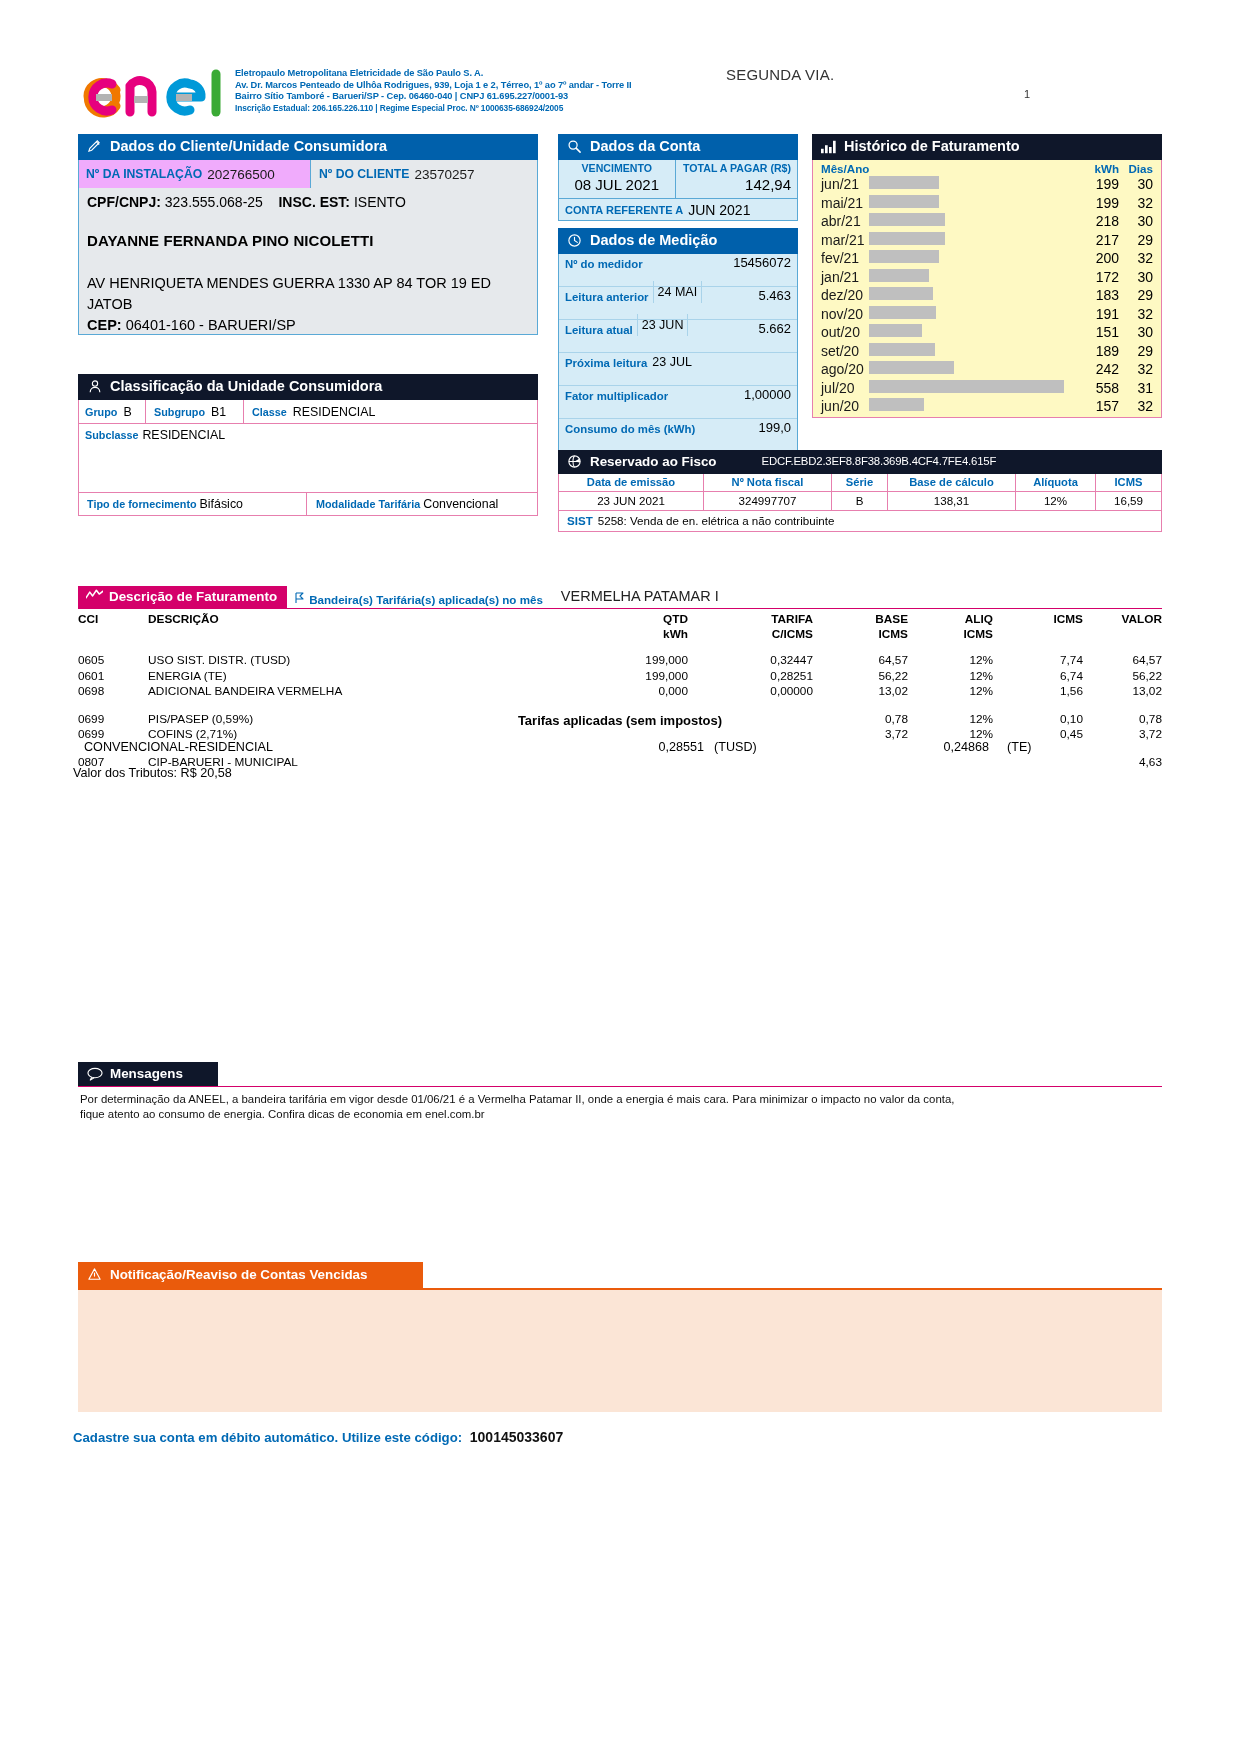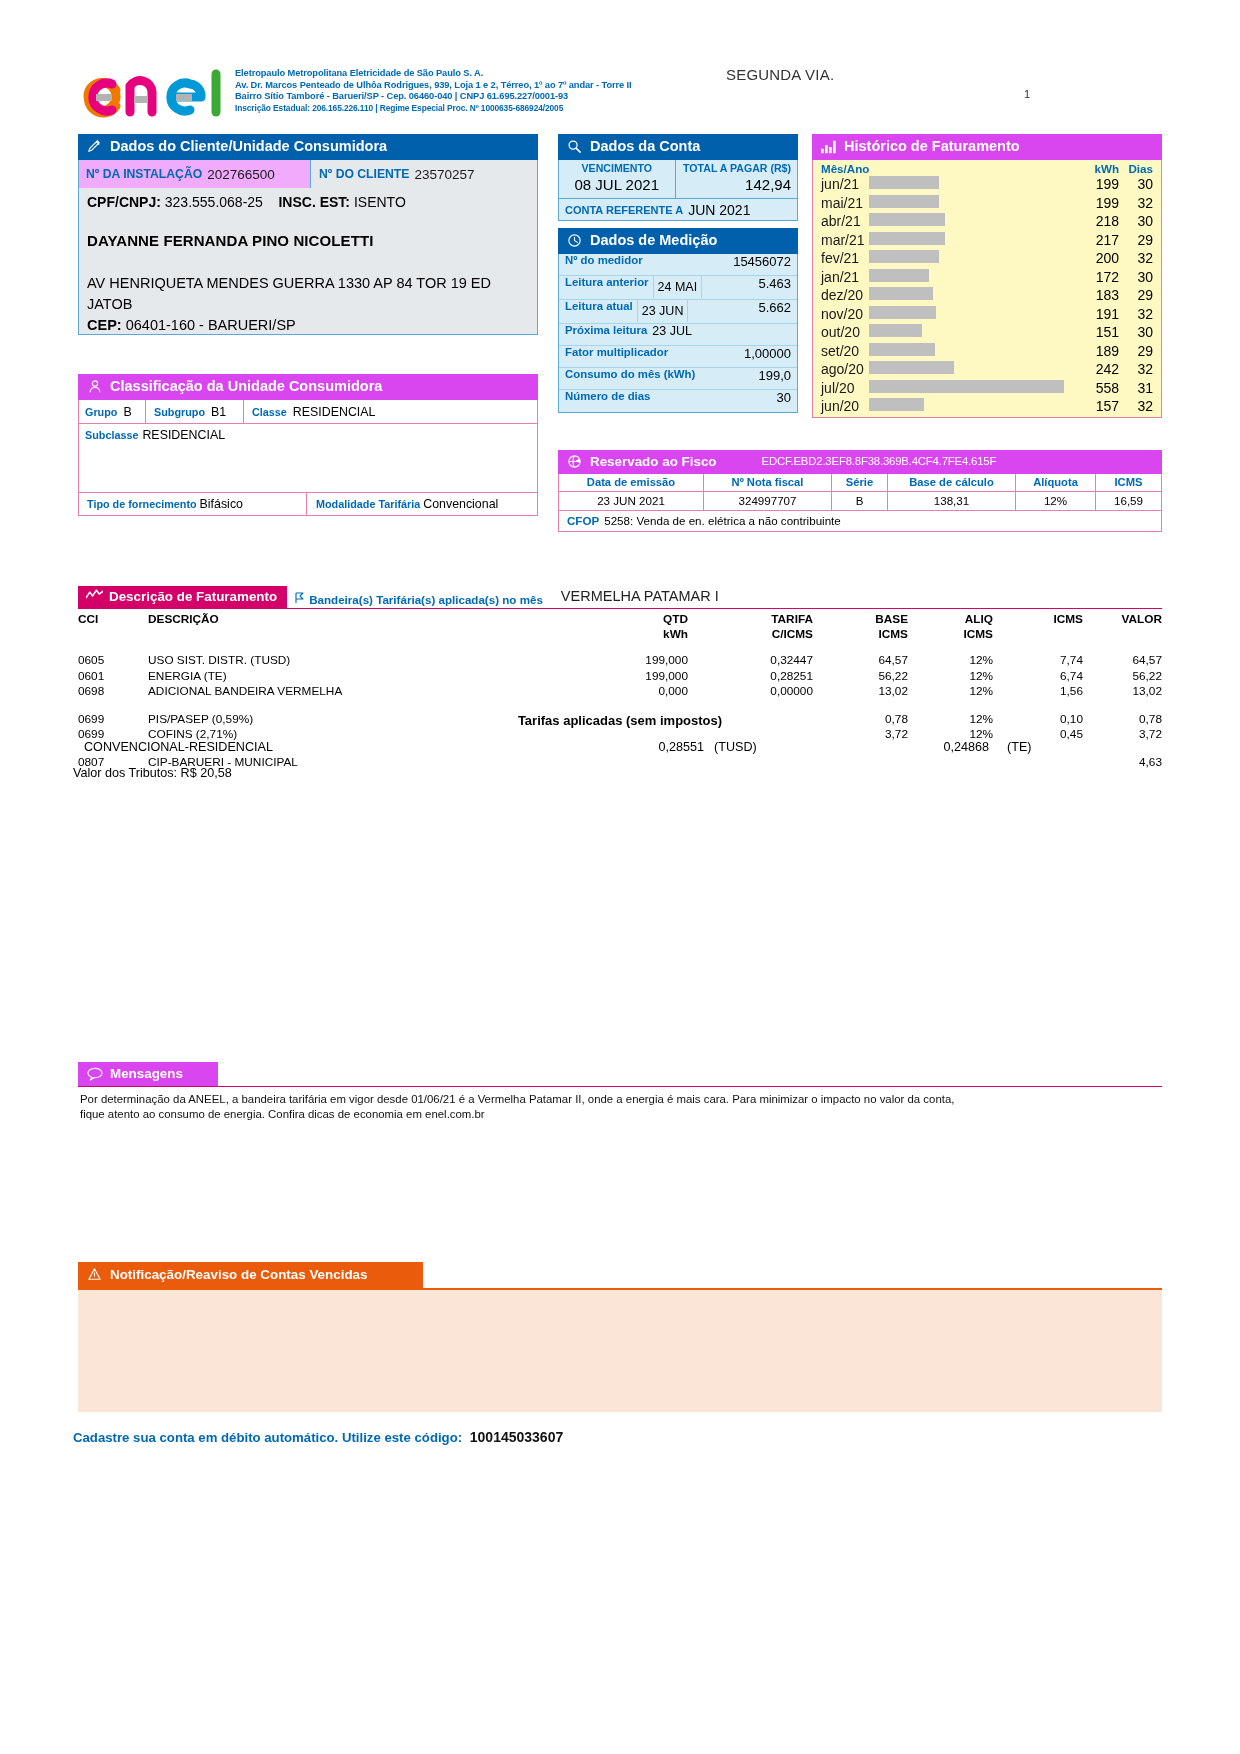--- a/index.html
+++ b/index.html
@@ -32,21 +32,21 @@
   .pagenum { position:absolute; left:1024px; top:88px; font-size:11px; color:#333; }
 
   
   .panel { position: absolute; }
   .hdr {
     display: flex; align-items: center; gap: 7px;
     color: #fff; font-weight: bold; font-size: 14.5px;
     padding: 4px 16px 5px 8px; line-height: 1;
   }
   .hdr.blue-bar { background: #0060ab; }
-  .hdr.mag-bar  { background: #d946ef; }
+  .hdr.mag-bar  { background: #0f172a; }
   .hdr .ic { display:inline-flex; width:17px; height:17px; align-items:center; justify-content:center; }
   .hdr .ic svg { display:block; }
 
   .bodybox-blue { border:1px solid #5aa9d6; border-top:none; background:#e6e9ec; }
   .bodybox-mag  { border:1px solid #e77fae; border-top:none; background:#ffffff; }
   .flabel { color:#0069b4; font-weight:bold; font-size:12.2px; white-space:nowrap; }
   .fval   { color:#1a1a1a; font-size:13.5px; }
 
   
   #client { left:78px; top:134px; width:460px; }
@@ -77,21 +77,21 @@
   #conta { left:558px; top:134px; width:240px; }
   #conta .r1 { display:flex; height:38px; }
   #conta .venc { flex:1; background:#d6ecf7; border-right:1px solid #5aa9d6; text-align:center; padding-top:2px; }
   #conta .tot  { flex:1; background:#d6ecf7; text-align:right; padding:2px 6px 0 0; }
   #conta .cap  { color:#0069b4; font-weight:bold; font-size:10.6px; display:block; line-height:13px; }
   #conta .val  { font-size:15px; display:block; line-height:19px; }
   #conta .r2   { height:22px; background:#d6ecf7; border-top:1px solid #5aa9d6; display:flex; align-items:center; padding-left:6px; gap:5px; }
 
   
   #medic { left:558px; top:228px; width:240px; }
-  #medic .mrow { display:flex; align-items:flex-start; height:22px; border-bottom:1px solid #a9d3ea; padding:0 6px; }
+  #medic .mrow { display:flex; align-items:flex-end; height:22px; border-bottom:1px solid #a9d3ea; padding:16px 6px; }
   #medic .mrow:last-child { border-bottom:none; }
   #medic .mrow .flabel { font-size:11.4px; }
   #medic .mrow .mv { margin-left:auto; font-size:13px; }
   #medic .mrow .mid { font-size:12.5px; border-left:1px solid #a9d3ea; border-right:1px solid #a9d3ea;
                       padding:0 4px; height:22px; display:flex; align-items:center; margin-left:4px; }
   #medic .mrow .mid2 { font-size:12.5px; padding-left:5px; }
   #medic .tall { height:24px; }
 
   
   #hist { left:812px; top:134px; width:350px; }
@@ -515,21 +515,21 @@
       </div>
       <div class="td">
         <div class="c-a">23 JUN 2021</div>
         <div class="c-b">324997707</div>
         <div class="c-c">B</div>
         <div class="c-d">138,31</div>
         <div class="c-e">12%</div>
         <div class="c-f">16,59</div>
       </div>
       <div class="cfop">
-        <span class="lab">CFOP</span>
+        <span class="lab">SIST</span>
         <span>5258:  Venda de en. elétrica a não contribuinte</span>
       </div>
     </div>
   </div>
 
   <div id="billhdr">
     <div class="bar">
       <div class="magpart">
         <span class="ic">
           <svg width="17" height="12" viewBox="0 0 18 12">

